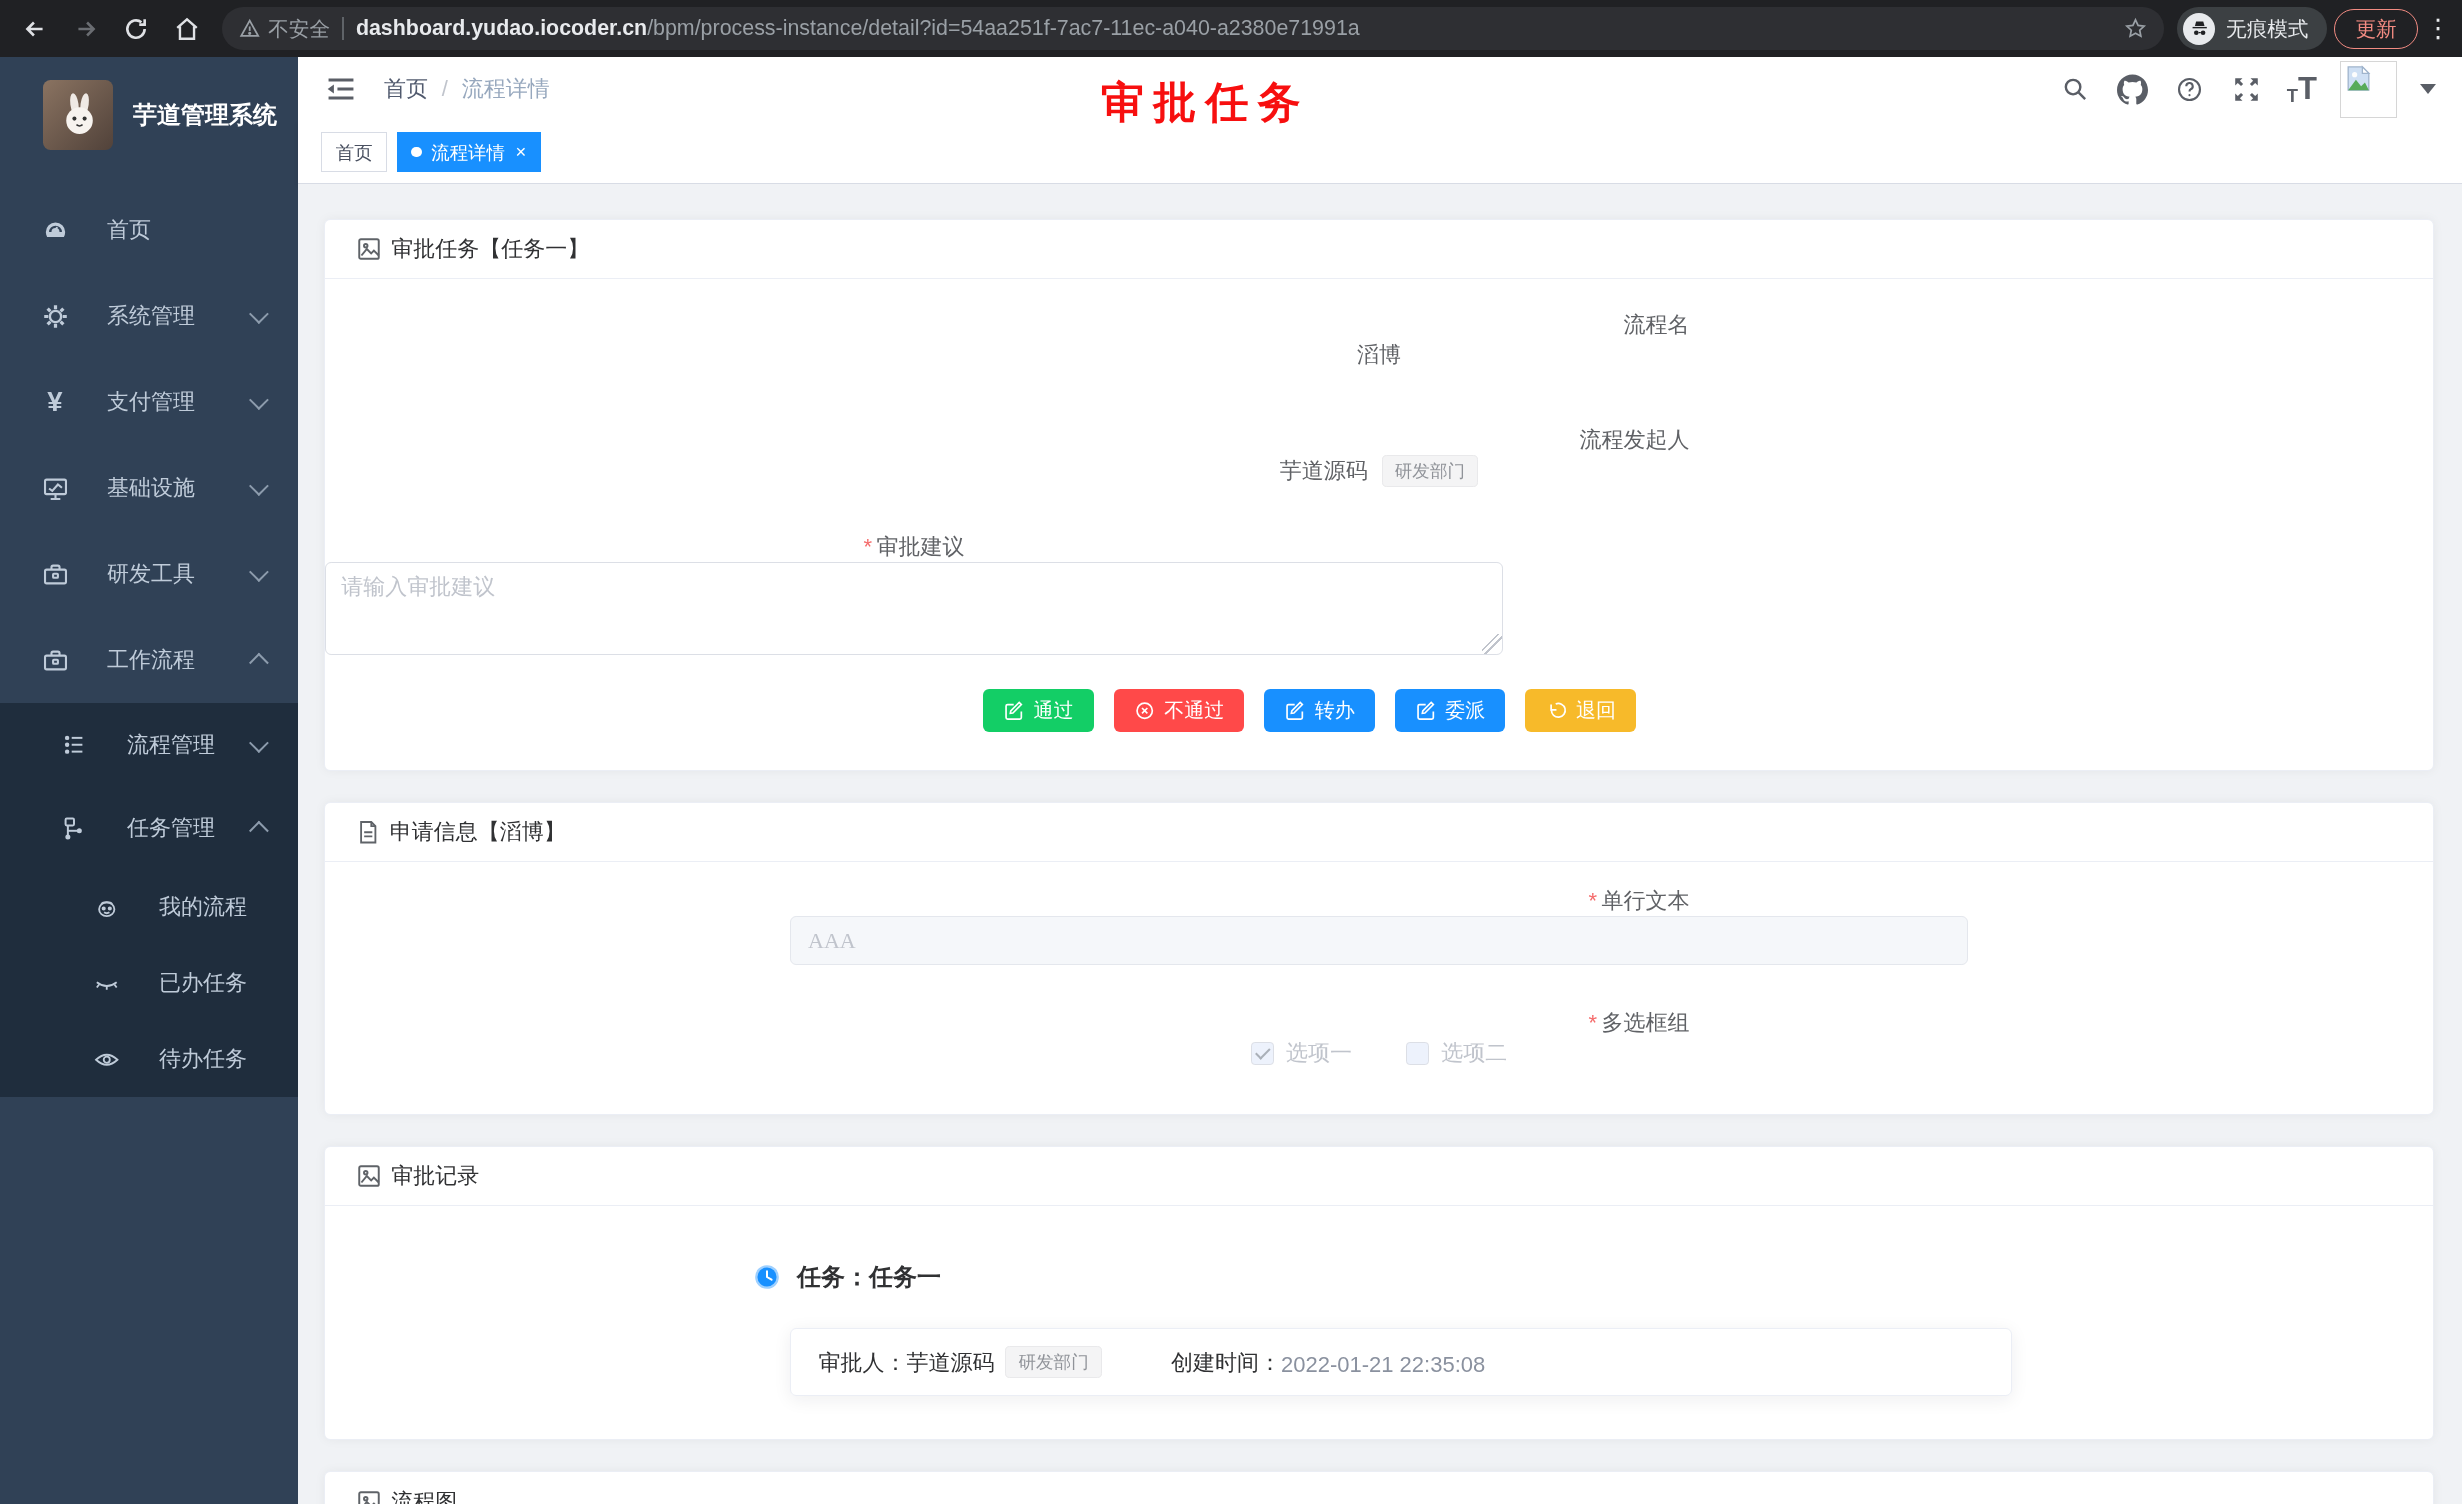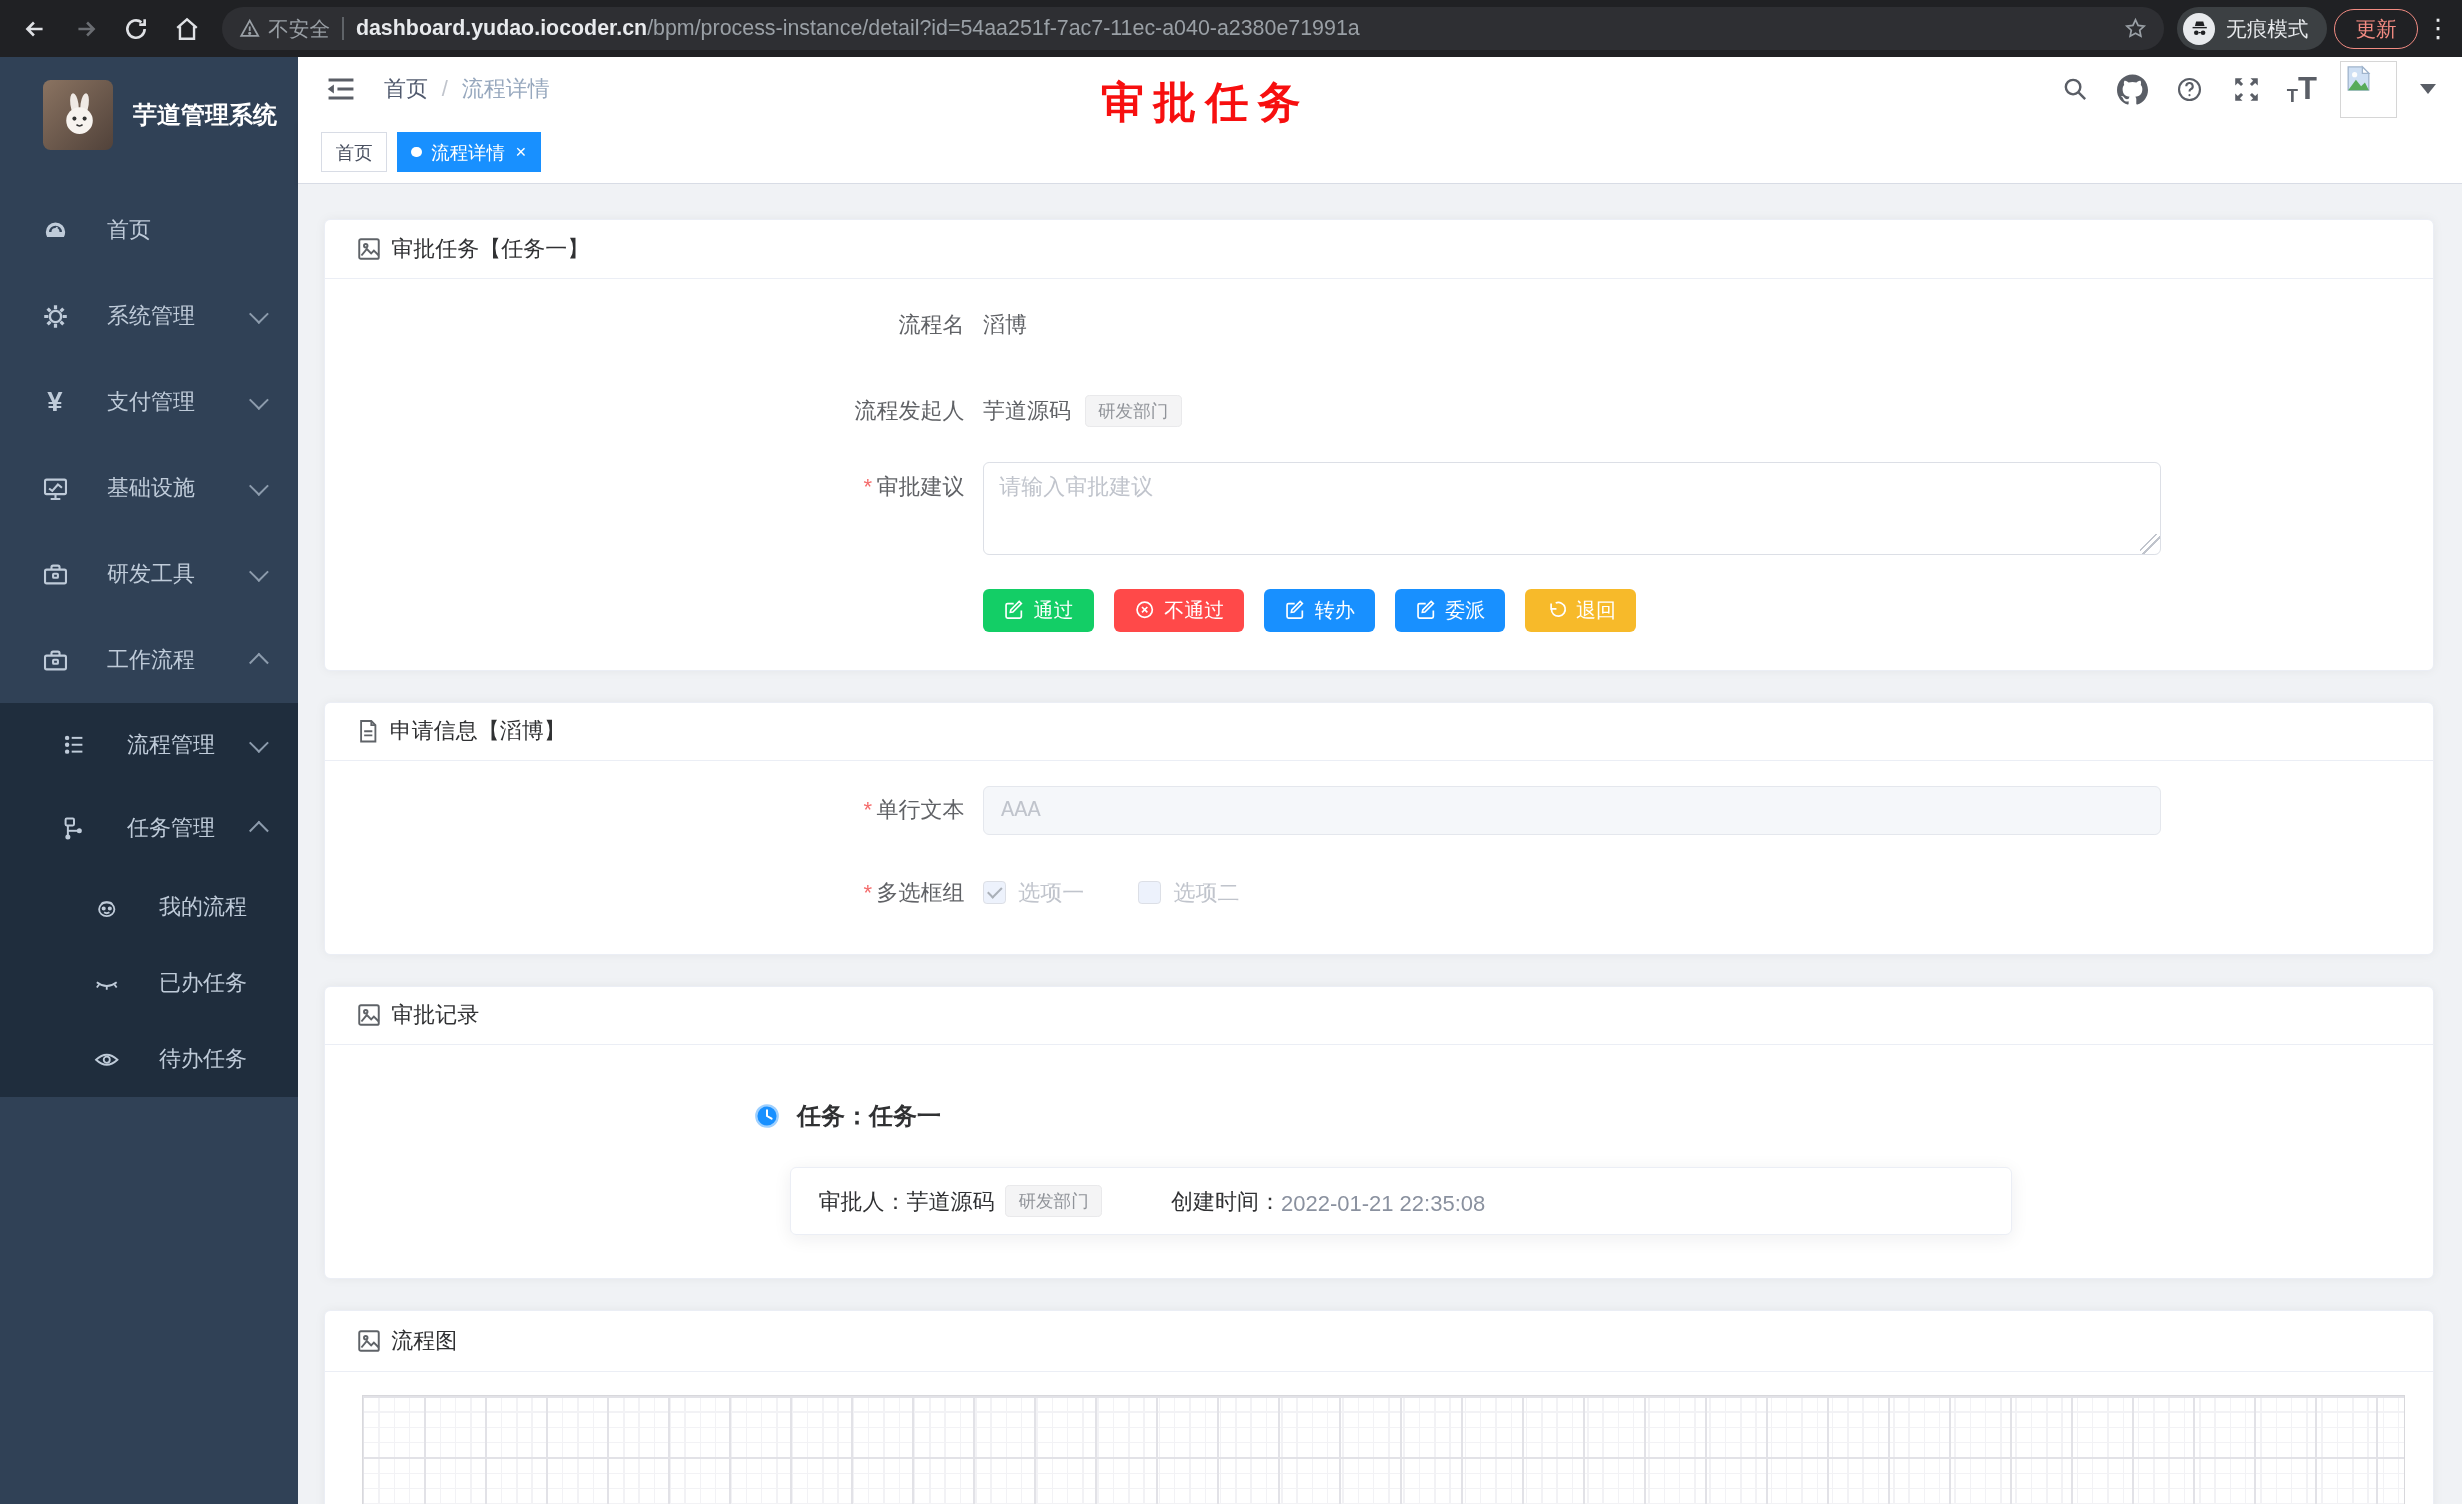--- a/index.html
+++ b/index.html
@@ -60,40 +60,40 @@
   .tag-item.active { background:#1890ff; border-color:#1890ff; color:#fff; }
   .tag-dot { width:10.7px; height:10.7px; border-radius:50%; background:#fff; margin-right:9.2px; }
   .tag-close { margin-left:10.7px; font-size:18.4px; line-height:1; }
 
   
   .content { flex:1; background:#f0f2f5; padding:35px 28px 0 26px; overflow:hidden; }
   .card { background:#fff; border:1.5px solid #ebeef5; border-radius:6.1px; box-shadow:0 0 10.7px rgba(0,0,0,.05); margin-bottom:31px; }
   .card-h { padding:13.8px 31px; border-bottom:1.5px solid #ebeef5; display:flex; align-items:center; gap:9.2px; font-size:22px; color:#303133; min-height:50px; }
   .card-b { padding:31px 0 38px; }
 
-  .frow { display:flex; }
+  .frow { display:flex;flex-direction:column; }
   .flabel { width:658px; flex:0 0 auto; text-align:right; padding-right:18.4px; font-size:22px; color:#606266; }
   .req::before { content:"*"; color:#f56c6c; margin-right:4.6px; }
   .fvalue { font-size:22px; color:#606266; display:flex; align-items:center; gap:13.8px; }
 
   .el-tag { height:32px; padding:0 12.2px; display:inline-flex; align-items:center; background:#f4f4f5; border:1.5px solid #e9e9eb; border-radius:4.6px; color:#909399; font-size:17.6px; }
 
   textarea.suggestion { width:1178px; height:93px; border:1.5px solid #dcdfe6; border-radius:6.1px; padding:9.2px 15.3px; font-size:22px; font-family:inherit; color:#606266; resize:none; outline:none;
     background-image:linear-gradient(135deg, transparent 0 10.7px, #c0c4cc 10.7px 12.2px, transparent 12.2px 15.3px, #c0c4cc 15.3px 17px, transparent 17px);
     background-repeat:no-repeat; background-position:right bottom; background-size:20px 20px; }
   textarea.suggestion::placeholder { color:#c0c4cc; }
 
   .btn-row { margin-left:658px; display:flex; gap:20px; margin-top:34px; }
   .btn { height:43px; padding:0 20px; border:none; border-radius:6.1px; color:#fff; font-size:20px; display:flex; align-items:center; gap:9.2px; cursor:pointer; font-family:inherit; }
   .btn.success { background:#13ce66; }
   .btn.danger { background:#ff4949; }
   .btn.primary { background:#1890ff; }
   .btn.warning { background:#f7ba2a; }
 
-  input.disabled-input { width:1178px; height:49px; background:#f5f7fa; border:1.5px solid #e4e7ed; border-radius:6.1px; padding:0 17px; font-size:22px; color:#c0c4cc; font-family:Liberation Mono, monospace; }
+  input.disabled-input { width:1178px; height:49px; background:#f5f7fa; border:1.5px solid #e4e7ed; border-radius:6.1px; padding:0 17px; font-size:22px; color:#c0c4cc; font-family:Liberation Serif, serif; }
 
   .cb-group { display:flex; align-items:center; gap:54px; }
   .cb-item { display:flex; align-items:center; gap:12.2px; color:#c0c4cc; font-size:22px; }
   .cb-box { width:23px; height:23px; border:1.5px solid #dcdfe6; border-radius:3.8px; background:#edf2fc; position:relative; }
   .cb-box.checked::after { content:""; position:absolute; left:6.9px; top:2.3px; width:6.1px; height:11.5px; border-right:2.3px solid #aab0b8; border-bottom:2.3px solid #aab0b8; transform:rotate(45deg); }
 
   .tl-row { margin-left:429px; display:flex; align-items:center; gap:17px; }
   .tl-title { font-size:24px; font-weight:700; color:#303133; }
   .approver-card { margin-left:465px; margin-top:35px; width:1222px; border:1.5px solid #ebeef5; border-radius:6.1px; box-shadow:0 3.1px 18.4px rgba(31,35,41,.07); padding:17px 27.5px; display:flex; align-items:flex-end; font-size:22px; color:#303133; }
   .time-val { color:#8a919f; }

